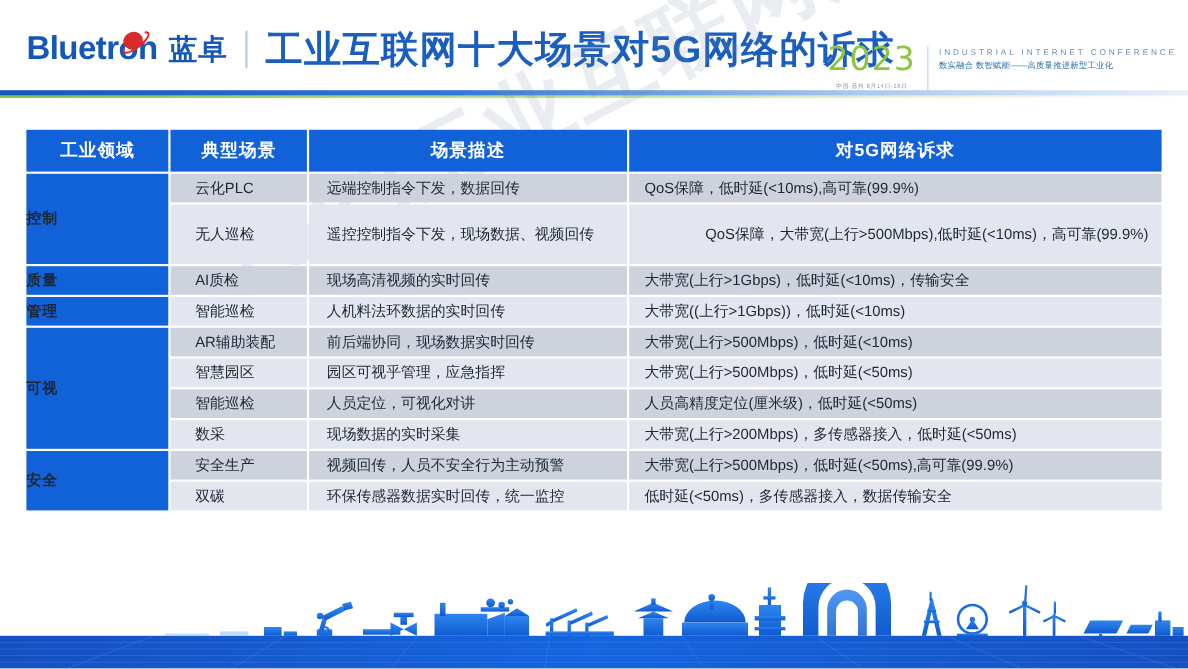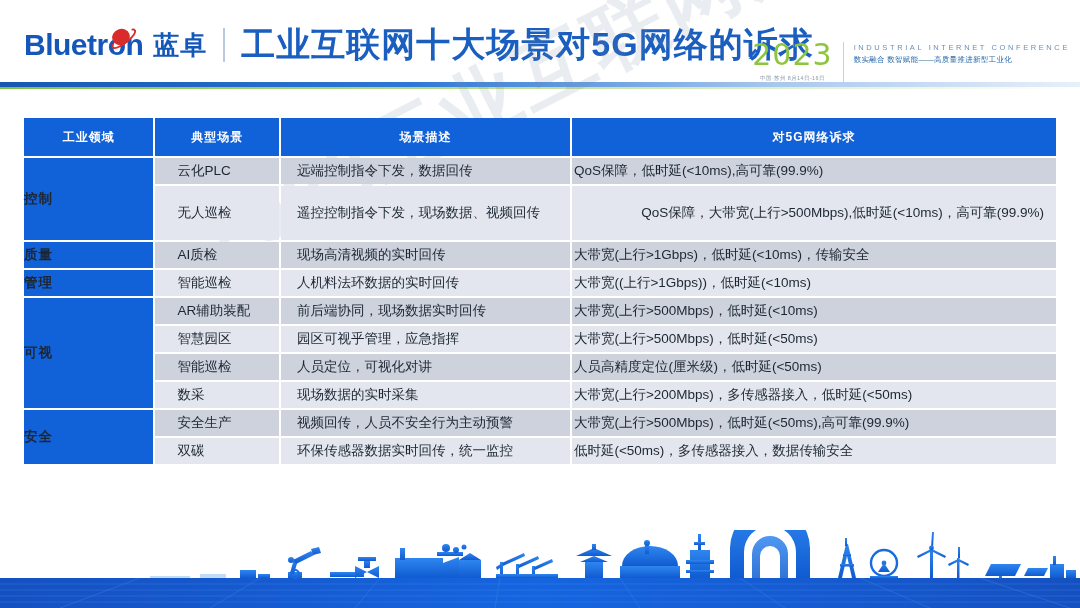--- a/index.html
+++ b/index.html
@@ -70,32 +70,32 @@
     position:absolute; left:180px; top:200px;
     font-size:78px; font-weight:700; color:rgba(120,135,160,0.16);
     transform: rotate(-27deg); transform-origin: left top;
     white-space:nowrap; pointer-events:none; letter-spacing:4px;
   }
 
   
   .table-wrap { position:absolute; left:22px; top:116px; width:1036px; }
   table.sheet { width:1036px; border-collapse:separate; border-spacing:2px 2px; }
   table.sheet th {
-    background:#1161d8; color:#ffffff; font-size:12px; font-weight:700;
+    background:#1161d8; color:#ffffff; font-size:16px; font-weight:700;
     height:38px; letter-spacing:1px; text-align:center; vertical-align:middle;
   }
   table.sheet td { vertical-align:middle; font-size:13.5px; color:#1d2733; }
   td.domain {
     background:#1161d8; color:#ffffff; font-weight:700; font-size:16px;
     text-align:left; letter-spacing:1px;
   }
   td.cell { padding:0 12px; height:26px; }
   td.scene { padding-left:22px; }
   td.desc { padding-left:16px; }
-  td.req  { padding-left:2px; font-size:13.5px; }
+  td.req  { padding-left:14px; font-size:13.5px; }
   tr.odd td.cell  { background:#cdd2dd; }
   tr.even td.cell { background:#e3e6ee; }
   tr.tall td.cell { height:54px; }
   td.req.wrap { line-height:1.55; padding-top:2px; padding-bottom:2px;text-align:right; }
 
   .col-a { width:130px; }
   .col-b { width:124px; }
   .col-c { width:290px; }
   .col-d { width:486px; }
 

